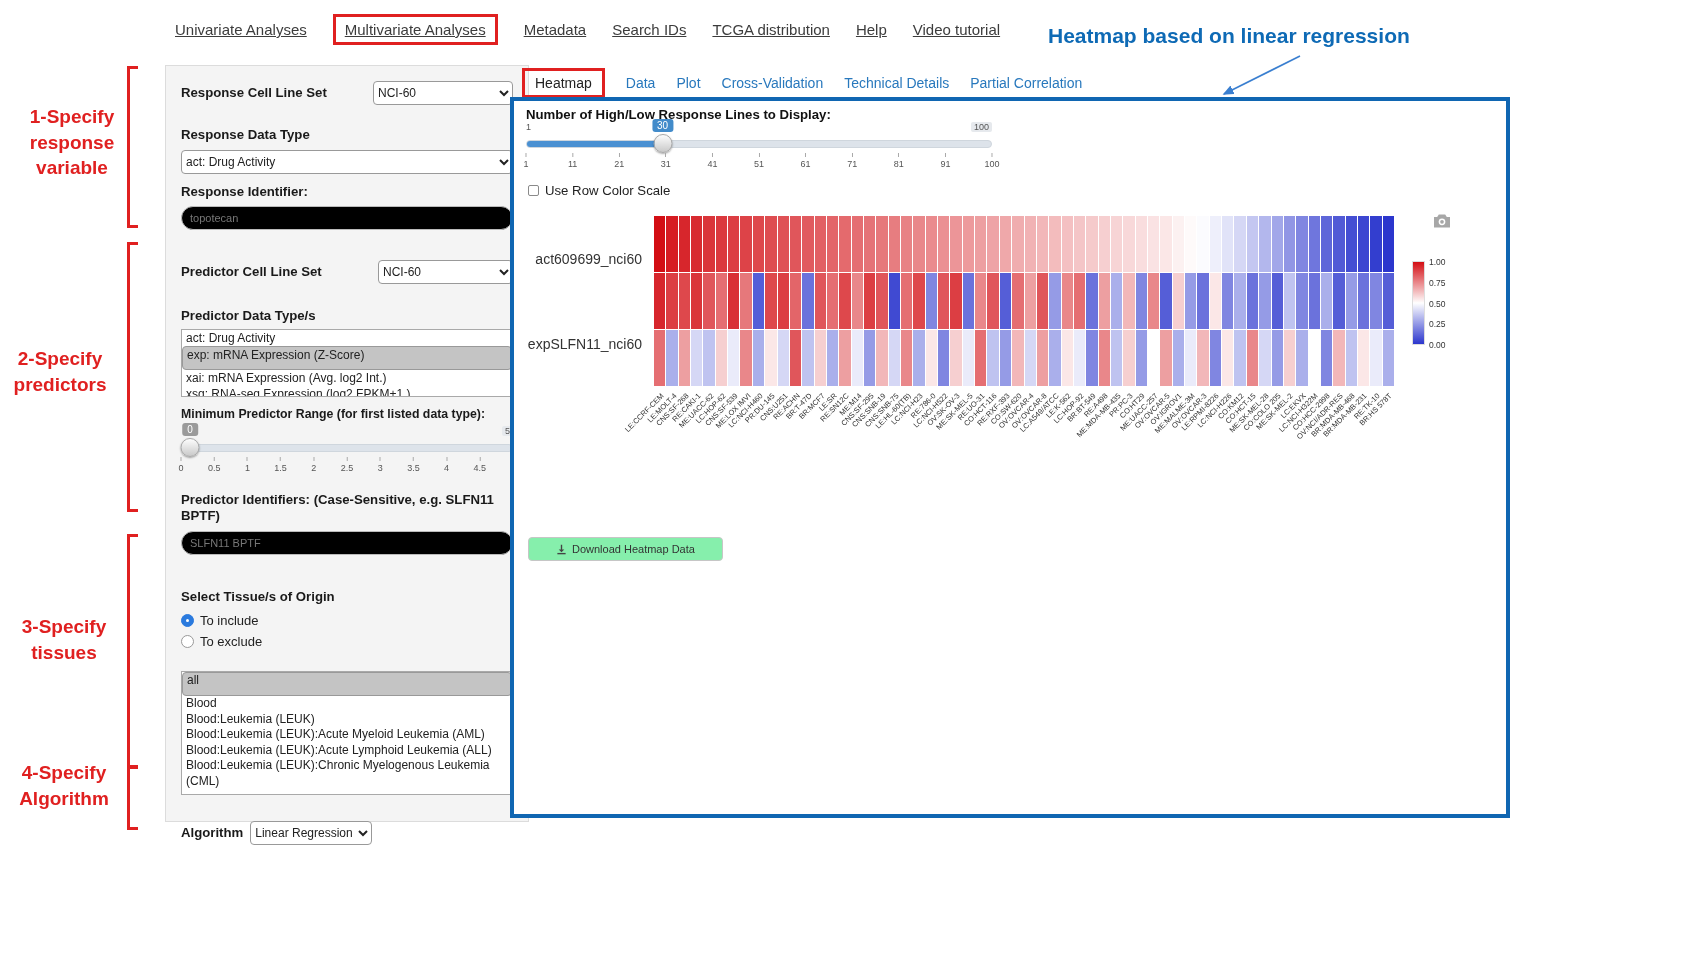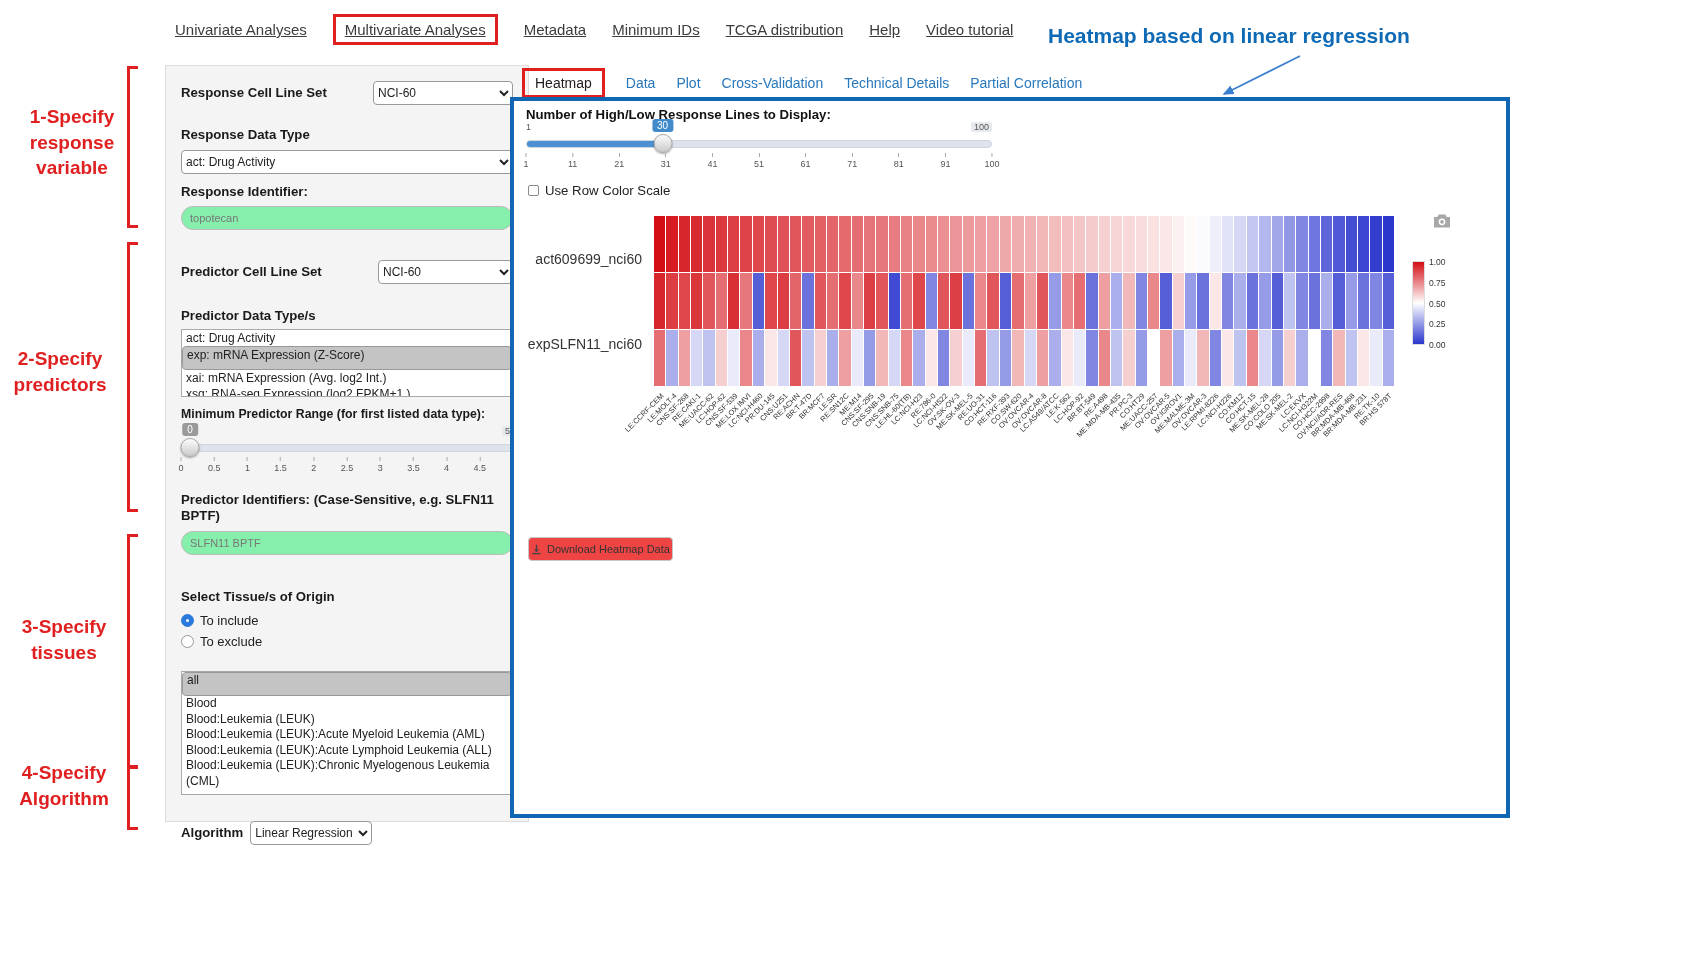--- a/index.html
+++ b/index.html
@@ -26,21 +26,21 @@
     background:#f4f4f4; border:1px solid #dcdcdc; padding:15px 15px; }
   .blab { display:block; font-size:13.2px; font-weight:bold; color:#1a1a1a; line-height:1.25; }
   .blab.small { font-size:12.3px; }
   .row.fl { display:flex; align-items:center; justify-content:space-between; }
   .row.fl-left { display:flex; align-items:center; gap:7px; }.mt4{margin-top:4px}.mt6{margin-top:6px}.mt8{margin-top:8px}
   .mt10{margin-top:10px}.mt22{margin-top:22px}.mt24{margin-top:24px}
   .mt26{margin-top:26px}.mt30{margin-top:30px}.mt34{margin-top:34px}
   .sel { height:24px; font-size:12px; border:1px solid #999; border-radius:4px; background:#fff; color:#222; }
   .w140{width:140px}.w135{width:135px}.w120{width:122px}
   .sel.full{width:100%}
-  .inp { width:100%; height:24px; border:1px solid #bbb; border-radius:12px; background:#86efac;
+  .inp { width:100%; height:24px; border:1px solid #bbb; border-radius:12px; background:#000000;
     font-size:11px; color:#777; padding:0 8px; font-family:"Liberation Sans",sans-serif; }
   .listbox { width:100%; background:#fff; border:1px solid #a9a9a9; overflow:hidden; font-size:12px; color:#222; }
   .listbox.h66 { height:68px; }
   .listbox .listopt { padding:0 4px; line-height:16px; white-space:nowrap; }
   .listbox.tissue { height:124px; }
   .listbox.tissue .listopt { white-space:normal; line-height:15.5px; }
   .listopt.sel { background:#c4c4c4; }
   .radio-row { display:flex; align-items:center; gap:6px; font-size:13px; color:#222; cursor:pointer; }
   .radio { width:13px; height:13px; border-radius:50%; border:1px solid #999; background:#fff; position:relative; flex:0 0 auto; }
   .radio.checked { background:#2a7ade; border-color:#2a7ade; }
@@ -86,31 +86,31 @@
     display:grid; gap:1px; background:#fff; }
   .hm-cell { width:100%; height:100%; }
   .hm-collabel { position:absolute; width:110px; text-align:right; font-size:7.5px; line-height:8px;
     color:#333; transform:rotate(-45deg); transform-origin:100% 0; white-space:nowrap; cursor:pointer; }
   .camera { position:absolute; left:918px; top:112px; cursor:pointer; opacity:.75; }
   .legend-bar { position:absolute; left:898px; top:160px; width:13px; height:84px; border:1px solid #ddd; }
   .legend-ticks { position:absolute; left:915px; top:156px; height:93px; display:flex;
     flex-direction:column; justify-content:space-between; font-size:8.5px; color:#333; }
   .note { position:absolute; left:14px; top:398px; font-size:13.2px; color:#222; }
   .dl-btn { position:absolute; left:14px; top:436px; display:inline-flex; align-items:center; gap:5px;
-    padding:5px 2px; border:1px solid #c6c6c6; border-radius:4px; background:#ef4444;
+    padding:5px 27px; border:1px solid #c6c6c6; border-radius:4px; background:#86efac;
     font-size:11px; color:#333; font-family:"Liberation Sans",sans-serif; cursor:pointer; }
 </style>
 </head>
 <body>
 
 <div class="topnav">
     <div class="nav-item">Univariate Analyses</div>
     <div class="nav-item nav-active">Multivariate Analyses</div>
     <div class="nav-item">Metadata</div>
-    <div class="nav-item">Minimum IDs</div>
+    <div class="nav-item">Search IDs</div>
     <div class="nav-item">TCGA distribution</div>
     <div class="nav-item">Help</div>
     <div class="nav-item">Video tutorial</div>
   </div>
 
 <div class="blue-heading">Heatmap based on linear regression</div>
 <svg class="blue-arrow" width="100" height="48">
   <defs>
       <marker id="ah" markerWidth="8" markerHeight="8" refX="6" refY="3" orient="auto">
     <path d="M0,0L7,3L0,6z" fill="#3a7fd0"></path>

